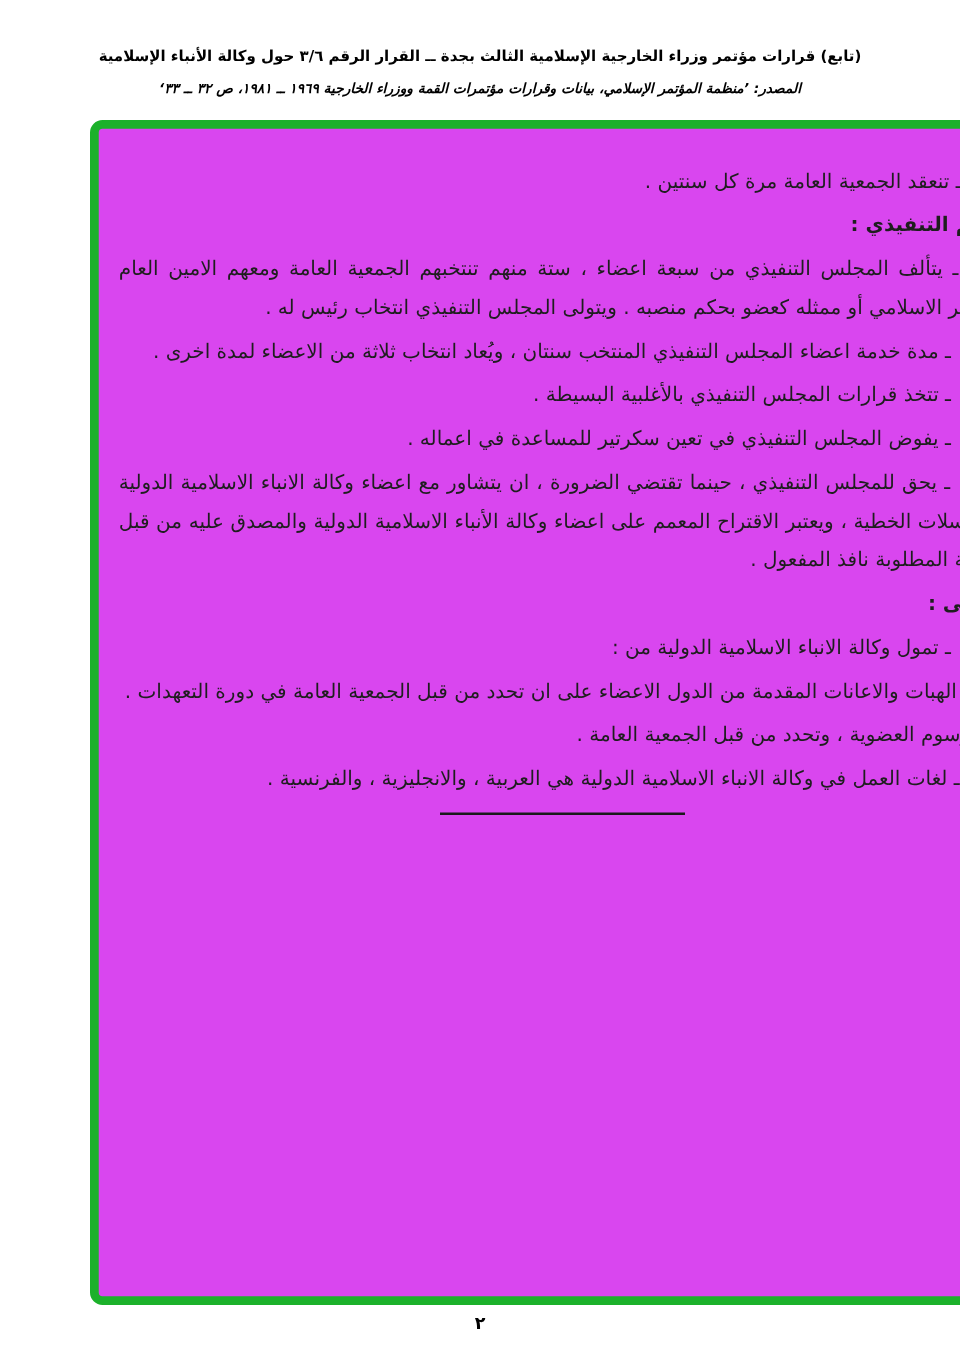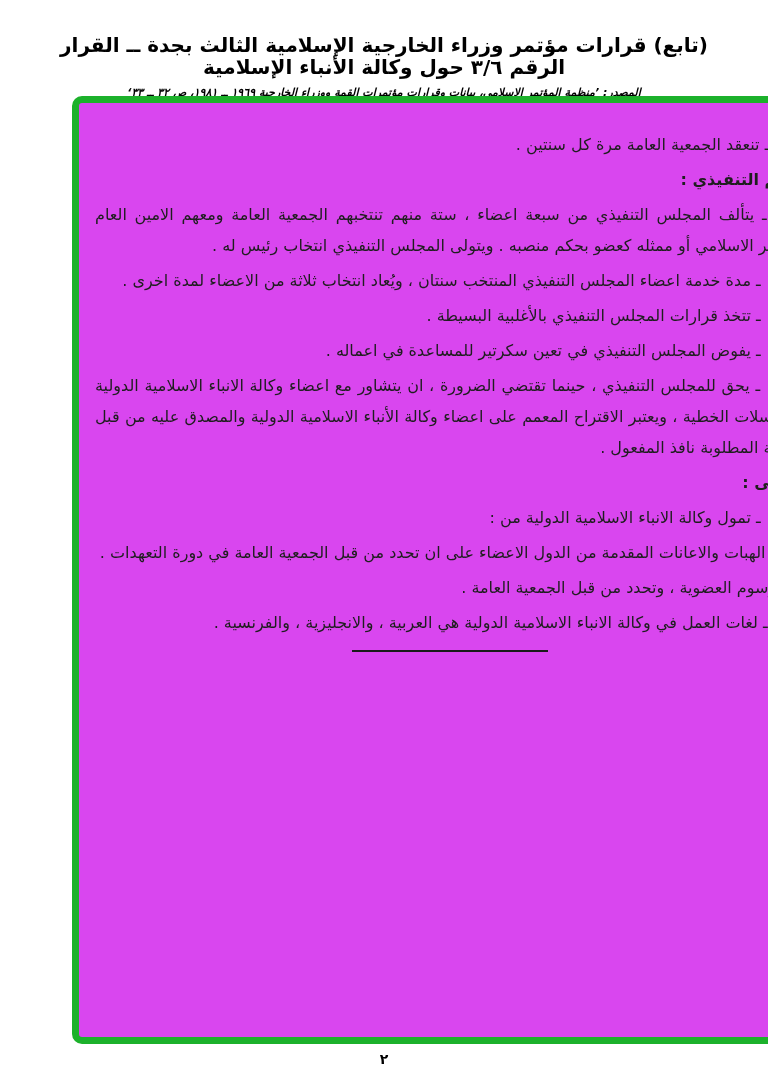--- a/index.html
+++ b/index.html
@@ -17,21 +17,21 @@
     background: #ffffff;
     overflow: hidden;
   }
   .header {
     position: absolute;
     top: 34px; left: 0; right: 0;
     text-align: center;
     direction: rtl;
   }
   .header-title {
-    font-size: 20px;
+    font-size: 12px;
     font-weight: bold;
     color: #000;
     letter-spacing: 0px;
     line-height: 22px;
     padding: 0 40px;
   }
   .header-source {
     margin-top: 8px;
     font-size: 11px;
     font-weight: bold;

